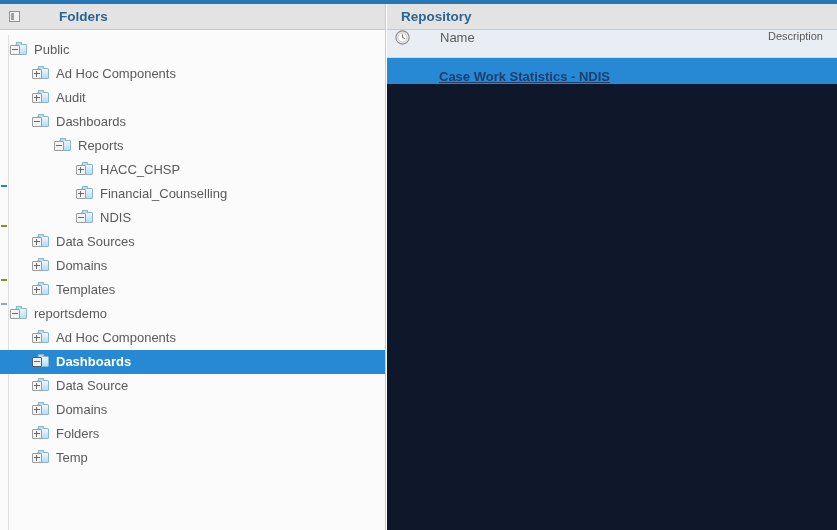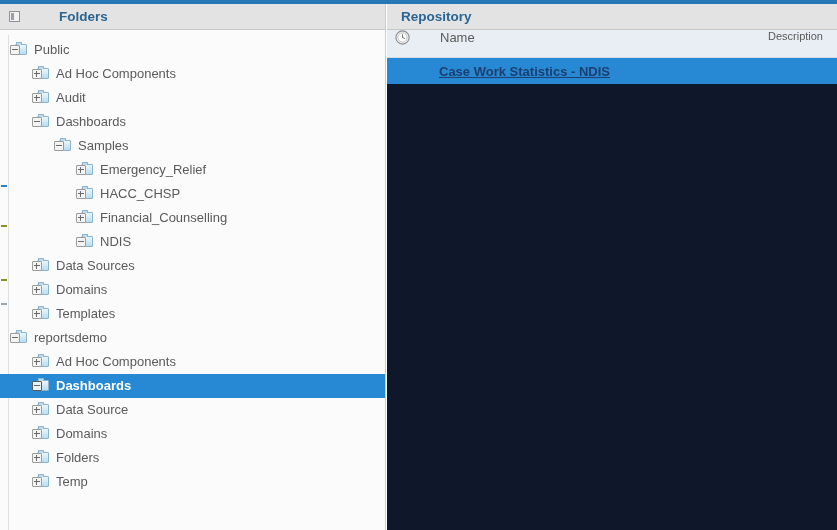--- a/index.html
+++ b/index.html
@@ -264,20 +264,21 @@
   .res-row {
     height: 26px;
     display: flex;
     align-items: center;
     padding-left: 52px;
     box-sizing: border-box;
     background: #ffffff;
   }
   .res-row.selected {
     background: #2789d3;
+    align-items: flex-end;
   }
   .res-link {
     font-size: 13px;
     font-weight: bold;
     color: #1c3f70;
     text-decoration: underline;
     cursor: pointer;
     white-space: nowrap;
   }
 </style>
@@ -334,29 +335,21 @@
             <span class="toggle"></span>
           </span>
           <span class="node-label">Dashboards</span>
         </div>
         <div class="tree-node">
           <span style="display: inline-block; flex: 0 0 auto; width: 54px;"></span>
           <span class="folder-ico">
             <span class="folder-body"></span>
             <span class="toggle"></span>
           </span>
-          <span class="node-label">Samples</span>
-        </div>
-        <div class="tree-node">
-          <span style="display: inline-block; flex: 0 0 auto; width: 76px;"></span>
-          <span class="folder-ico">
-            <span class="folder-body"></span>
-            <span class="toggle plus"></span>
-          </span>
-          <span class="node-label">Emergency_Relief</span>
+          <span class="node-label">Reports</span>
         </div>
         <div class="tree-node">
           <span style="display: inline-block; flex: 0 0 auto; width: 76px;"></span>
           <span class="folder-ico">
             <span class="folder-body"></span>
             <span class="toggle plus"></span>
           </span>
           <span class="node-label">HACC_CHSP</span>
         </div>
         <div class="tree-node">

